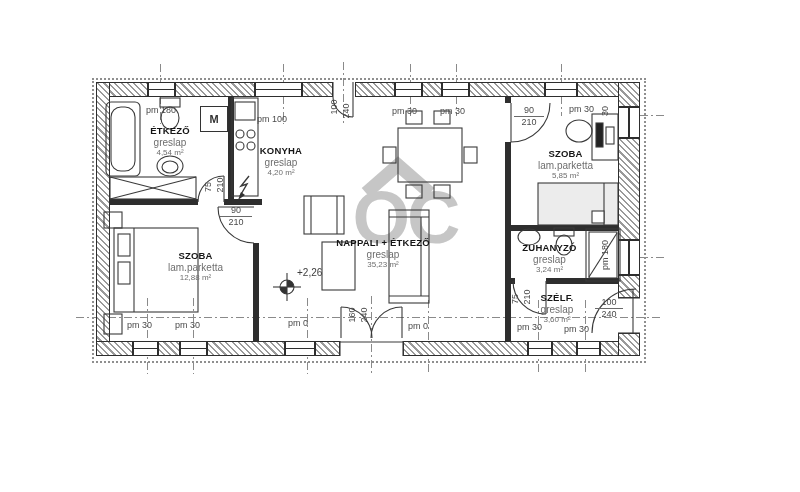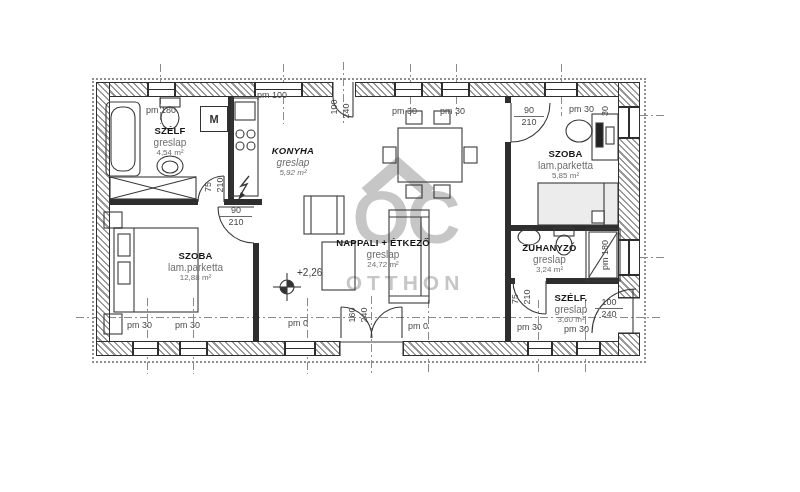--- a/index.html
+++ b/index.html
@@ -42,21 +42,20 @@
 </head>
 <body>
 
 <div class="stage">
 
   <div class="wm">
     <svg width="150" height="42">
       <path d="M 36 38 L 68 10 L 100 38" fill="none" stroke="#b9b9b9" stroke-width="13"></path>
     </svg>
     <div class="wm-big">OC</div>
-    <div class="wm-l1">OTTHON</div>
   </div>
 
   <div class="ddh" style="left:76px;top:317px;width:584px;"></div>
   <div class="ddh" style="left:640px;top:115px;width:26px;"></div>
   <div class="ddh" style="left:640px;top:257px;width:26px;"></div>
   <div class="ddv" style="left:160px;top:64px;height:60px;"></div>
   <div class="ddv" style="left:283px;top:64px;height:60px;"></div>
   <div class="ddv" style="left:343px;top:62px;height:64px;"></div>
   <div class="ddv" style="left:410px;top:64px;height:52px;"></div>
   <div class="ddv" style="left:456px;top:64px;height:52px;"></div>
@@ -251,59 +250,59 @@
           <line x1="287" y1="273" x2="287" y2="301"></line>
       </g>
     </g>
   </svg>
 
   <div class="mbox" style="left:200px;top:106px;width:28px;height:26px;">
     <span>M</span>
   </div>
 
   <div class="room" style="left:133px;top:126px;width:74px;">
-    <div class="n">SZÉLF</div>
+    <div class="n">ÉTKEZŐ</div>
     <div class="f">greslap</div>
     <div class="a">4,54 m²</div>
   </div>
-  <div class="room" style="left:260px;top:146px;width:66px;font-style:italic;">
+  <div class="room" style="left:248px;top:146px;width:66px;">
     <div class="n">KONYHA</div>
     <div class="f">greslap</div>
-    <div class="a">5,92 m²</div>
+    <div class="a">4,20 m²</div>
   </div>
   <div class="room" style="left:153px;top:251px;width:85px;">
     <div class="n">SZOBA</div>
     <div class="f">lam.parketta</div>
     <div class="a">12,88 m²</div>
   </div>
   <div class="room" style="left:328px;top:238px;width:110px;">
     <div class="n">NAPPALI + ÉTKEZŐ</div>
     <div class="f">greslap</div>
-    <div class="a">24,72 m²</div>
+    <div class="a">35,23 m²</div>
   </div>
   <div class="room" style="left:523px;top:149px;width:85px;">
     <div class="n">SZOBA</div>
     <div class="f">lam.parketta</div>
     <div class="a">5,85 m²</div>
   </div>
   <div class="room" style="left:507px;top:243px;width:85px;">
     <div class="n">ZUHANYZÓ</div>
     <div class="f">greslap</div>
     <div class="a">3,24 m²</div>
   </div>
-  <div class="room" style="left:538px;top:293px;width:66px;">
+  <div class="room" style="left:524px;top:293px;width:66px;">
     <div class="n">SZÉLF.</div>
     <div class="f">greslap</div>
     <div class="a">3,60 m²</div>
   </div>
 
   <div class="lvl" style="left:297px;top:267px;">+2,26</div>
 
   <div class="dim" style="left:146px;top:105px;">pm 180</div>
-  <div class="dim" style="left:257px;top:90px;">pm 100</div>
+  <div class="dim" style="left:257px;top:114px;">pm 100</div>
   <div class="dim" style="left:392px;top:106px;">pm 30</div>
   <div class="dim" style="left:440px;top:106px;">pm 30</div>
   <div class="dim" style="left:569px;top:104px;">pm 30</div>
   <div class="dim rot" style="left:600px;top:106px;">30</div>
 
   <div class="dim rot" style="left:322px;top:102px;width:24px;text-align:center;">100</div>
   <div class="dim rot" style="left:334px;top:106px;width:24px;text-align:center;">240</div>
   <div class="dim rot" style="left:198px;top:182px;width:20px;text-align:center;">75</div>
   <div class="dim rot" style="left:208px;top:180px;width:24px;text-align:center;">210</div>
   <div class="frac" style="left:220px;top:205px;width:32px;">

